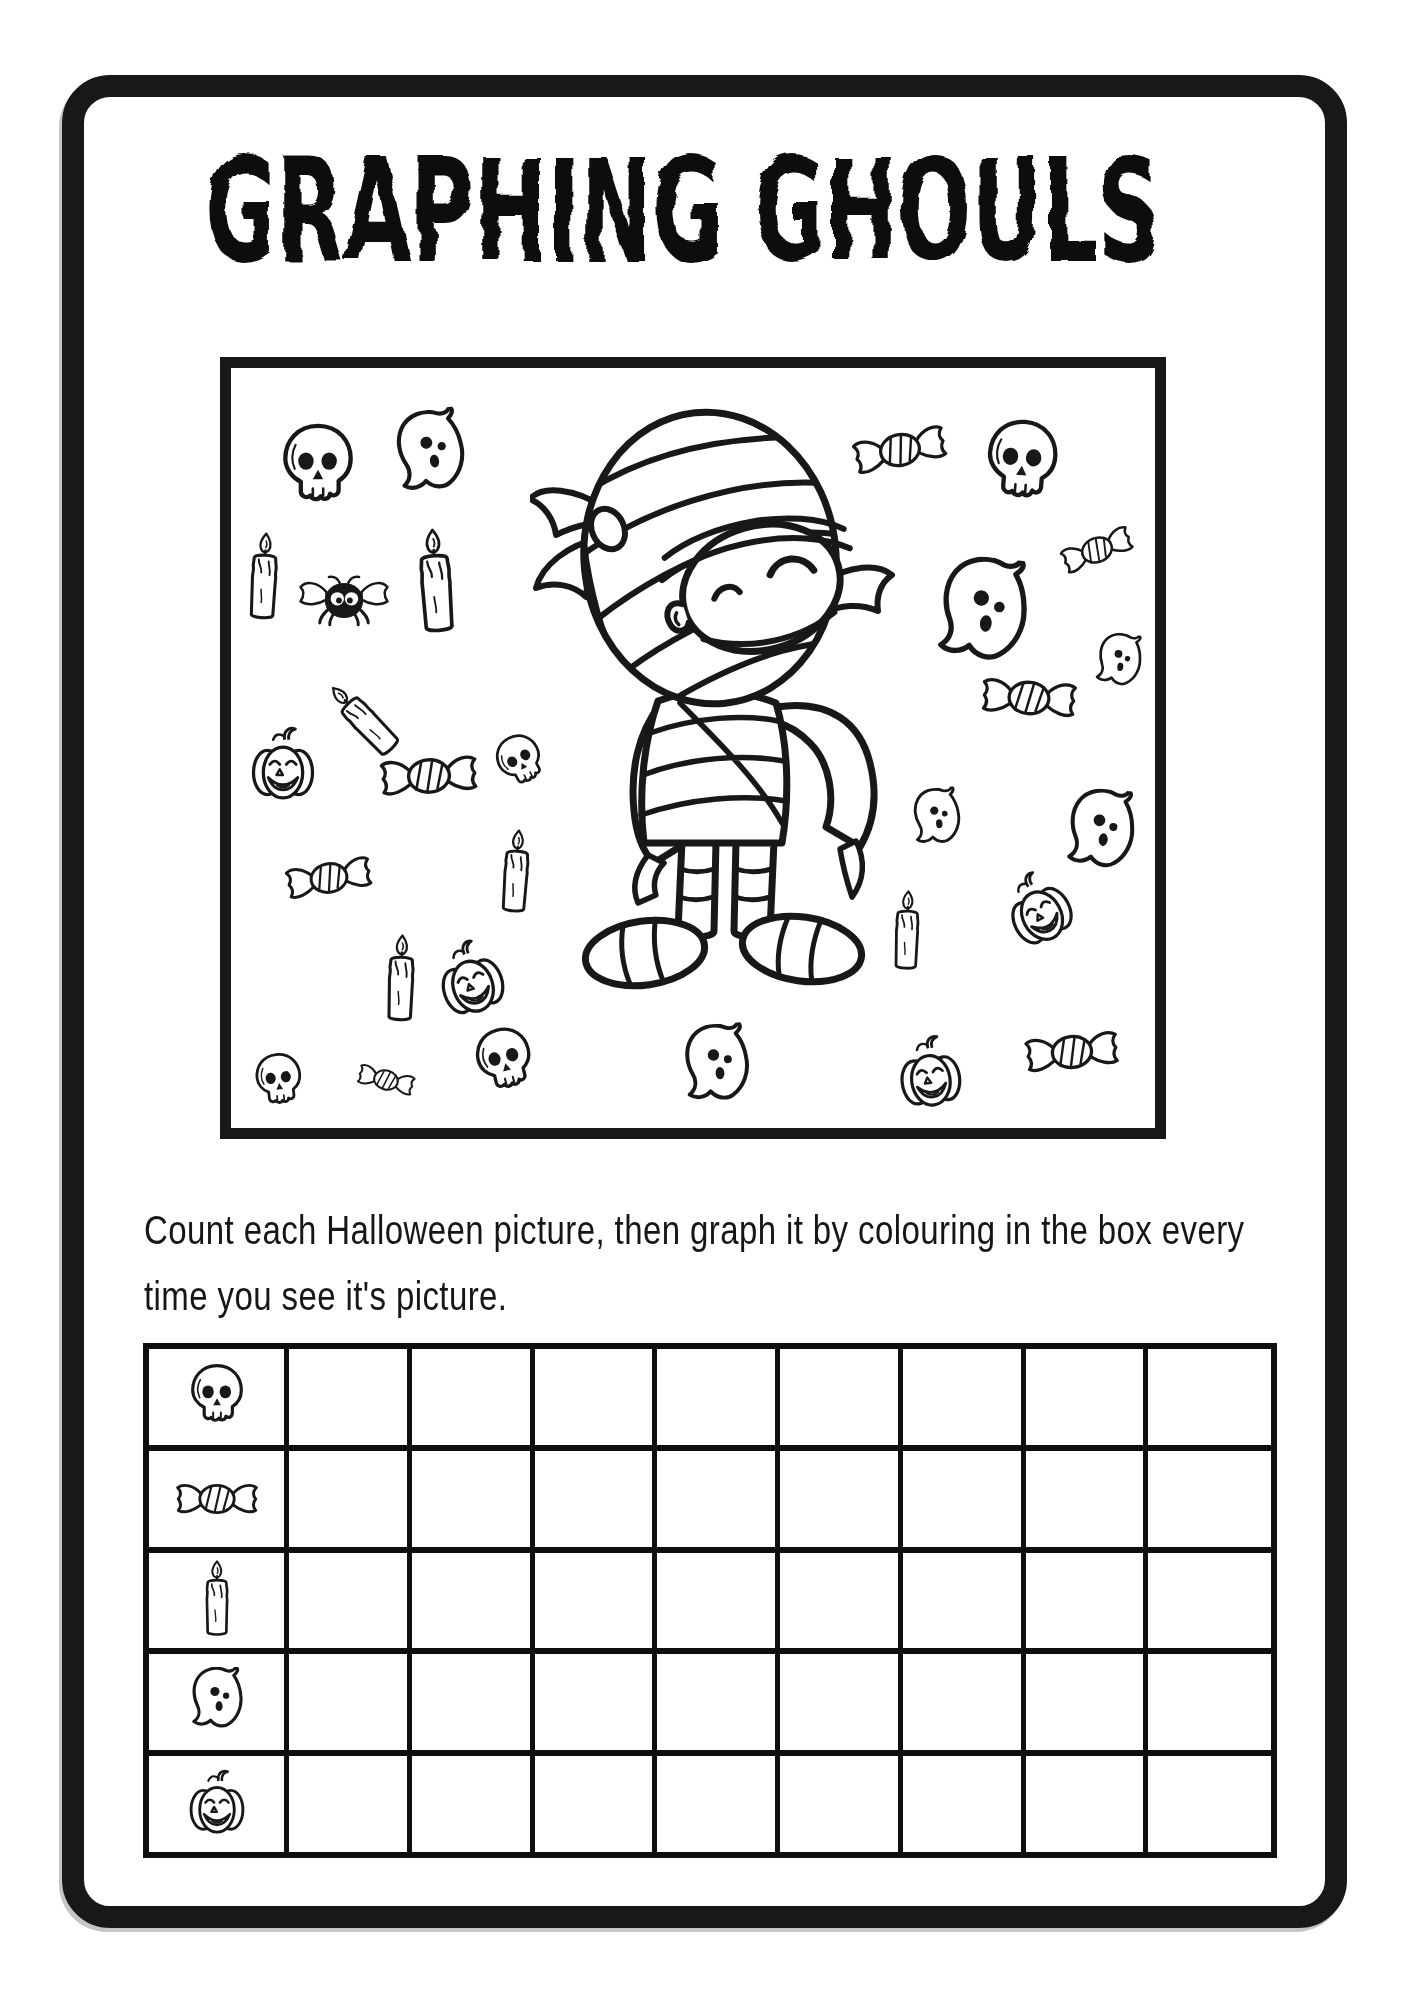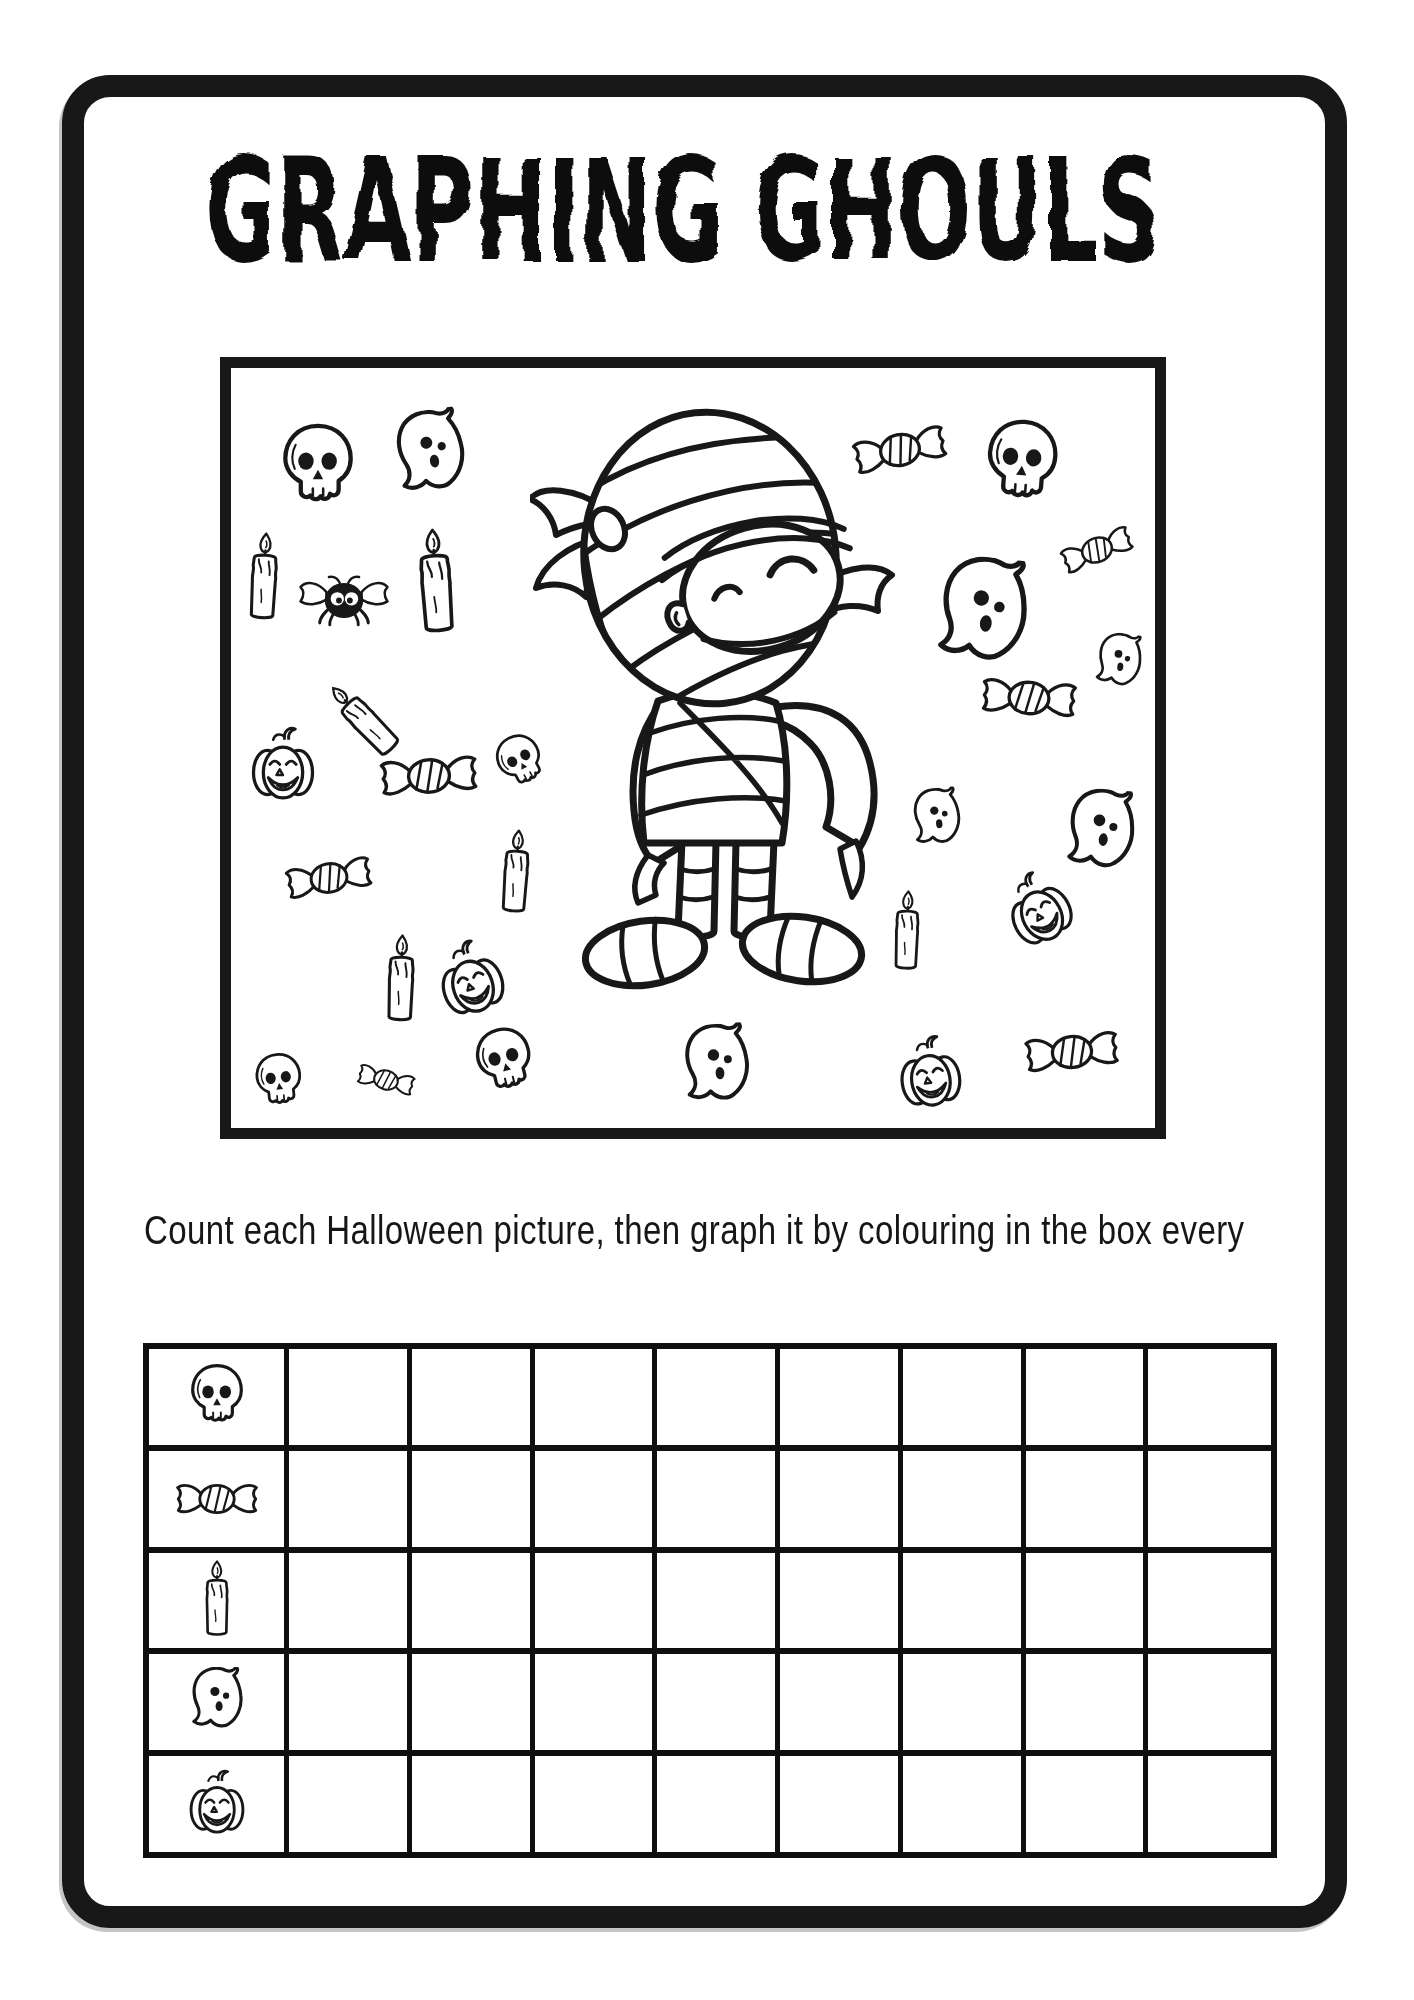--- a/index.html
+++ b/index.html
@@ -247,20 +247,21 @@
         <use href="#i-candy"></use>
       </svg>
       <svg viewBox="0 0 370 630" class="doodle" style="left: 484px; top: 350px; width: 370px; height: 630px; transform: translate(-50%, -50%) rotate(0deg);">
         <use href="#i-mummy"></use>
       </svg>
     </div>
 </div>
 
 <div class="instructions">
   <div><span class="tline">Count each Halloween picture, then graph it by colouring in the box every</span></div>
+  <div><span class="tline">time you see it's picture.</span></div>
 </div>
 
 <div class="graph-grid">
     <div class="g-row">
       <div class="g-cell">
         <svg viewBox="0 0 100 110" class="g-svg" style="width: 64px; height: 72px;">
           <use href="#i-skull"></use>
         </svg>
       </div>
       <div class="g-cell"></div>

